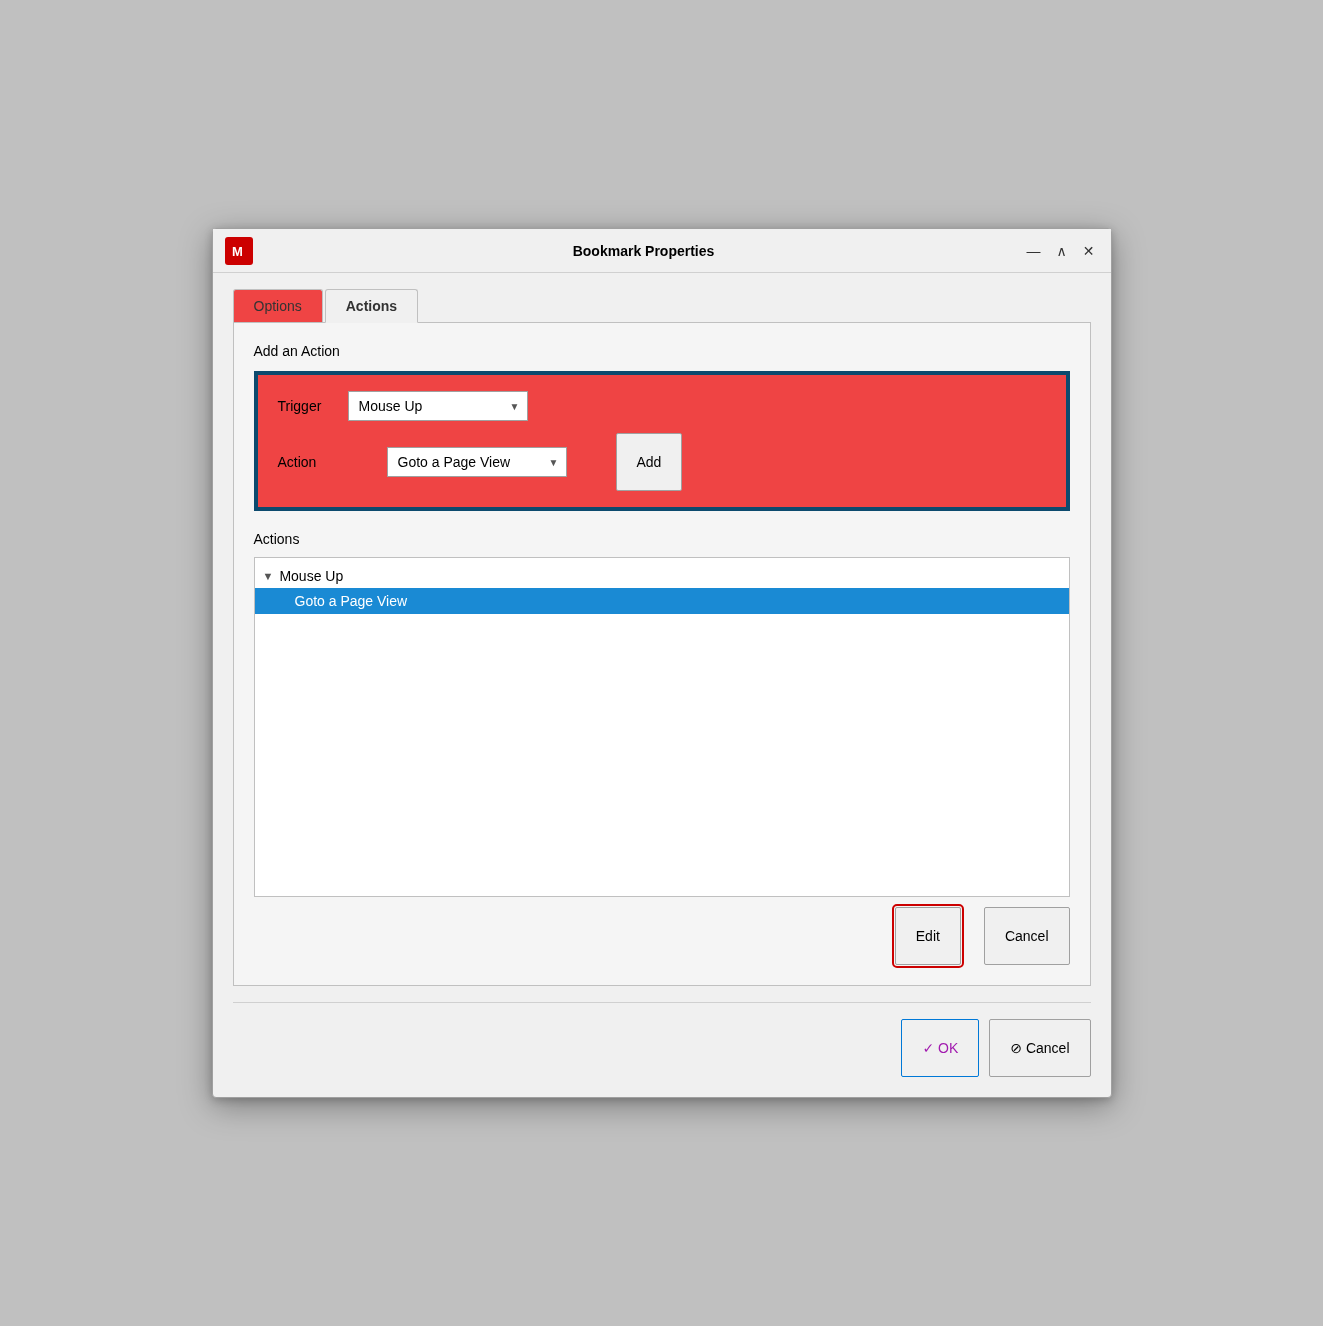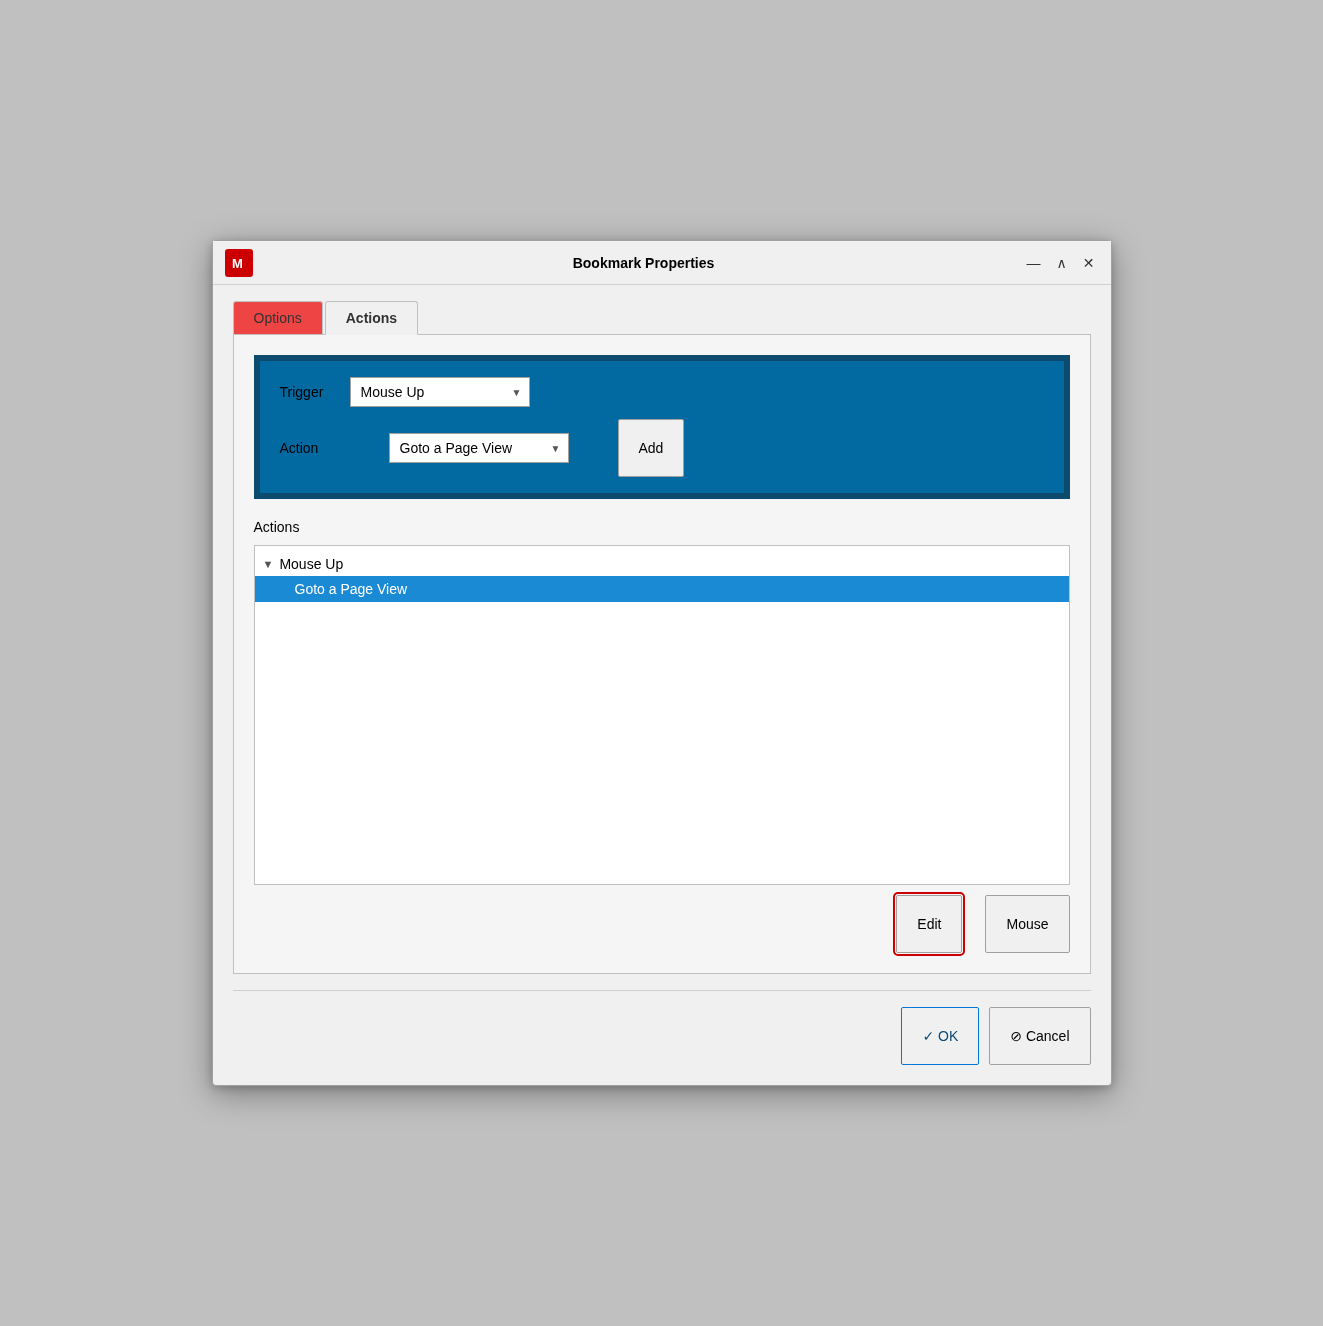--- a/index.html
+++ b/index.html
@@ -114,22 +114,22 @@
     }
 
     .section-label {
       font-size: 14px;
       font-weight: 400;
       color: #000;
       margin-bottom: 12px;
     }
 
     .add-action-box {
-      border: 6px solid #0c4a6e;
-      background: #0369a1;
+      border: 4px solid #0c4a6e;
+      background: #ef4444;
       padding: 16px 20px;
       margin-bottom: 20px;
     }
 
     .form-row {
       display: flex;
       align-items: center;
       margin-bottom: 12px;
     }
 
@@ -249,21 +249,21 @@
       display: flex;
       justify-content: flex-end;
       gap: 10px;
       padding-top: 16px;
       border-top: 1px solid #d0d0d0;
       margin-top: 16px;
     }
 
     .btn-ok {
       border: 1px solid #0078d7;
-      color: #0c4a6e;
+      color: #a21caf;
     }
 
     .btn-cancel {
       border: 1px solid #a0a0a0;
     }
   </style>
 </head>
 <body>
 
 <div class="window">
@@ -285,20 +285,21 @@
 
   <div class="window-content">
 
     <div class="tabs">
       <div class="tab">Options</div>
       <div class="tab active">Actions</div>
     </div>
 
     <div class="panel">
 
+      <div class="section-label">Add an Action</div>
 
       <div class="add-action-box">
 
         <div class="form-row">
           <span class="form-label">Trigger</span>
           <div class="select-wrapper">
             <select class="form-select">
               <option>Mouse Up</option>
               <option>Mouse Down</option>
               <option>Mouse Enter</option>
@@ -336,21 +337,21 @@
             <span>Mouse Up</span>
           </div>
           <div class="tree-child selected">
             <span>Goto a Page View</span>
           </div>
         </div>
       </div>
 
       <div class="actions-list-footer">
         <button class="btn btn-edit">Edit</button>
-        <button class="btn btn-delete">Mouse</button>
+        <button class="btn btn-delete">Cancel</button>
       </div>
 
     </div>
 
     <div class="dialog-footer">
       <button class="btn btn-ok">✓ OK</button>
       <button class="btn btn-cancel">⊘ Cancel</button>
     </div>
 
   </div>

